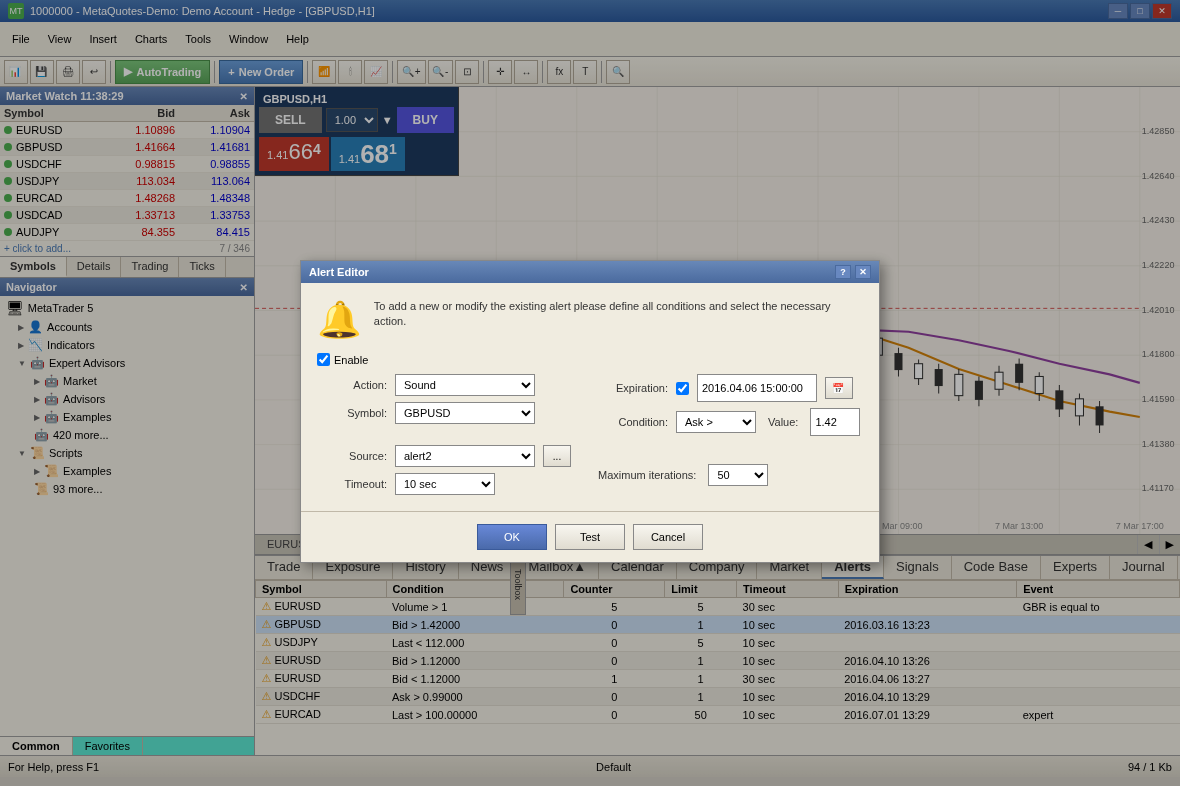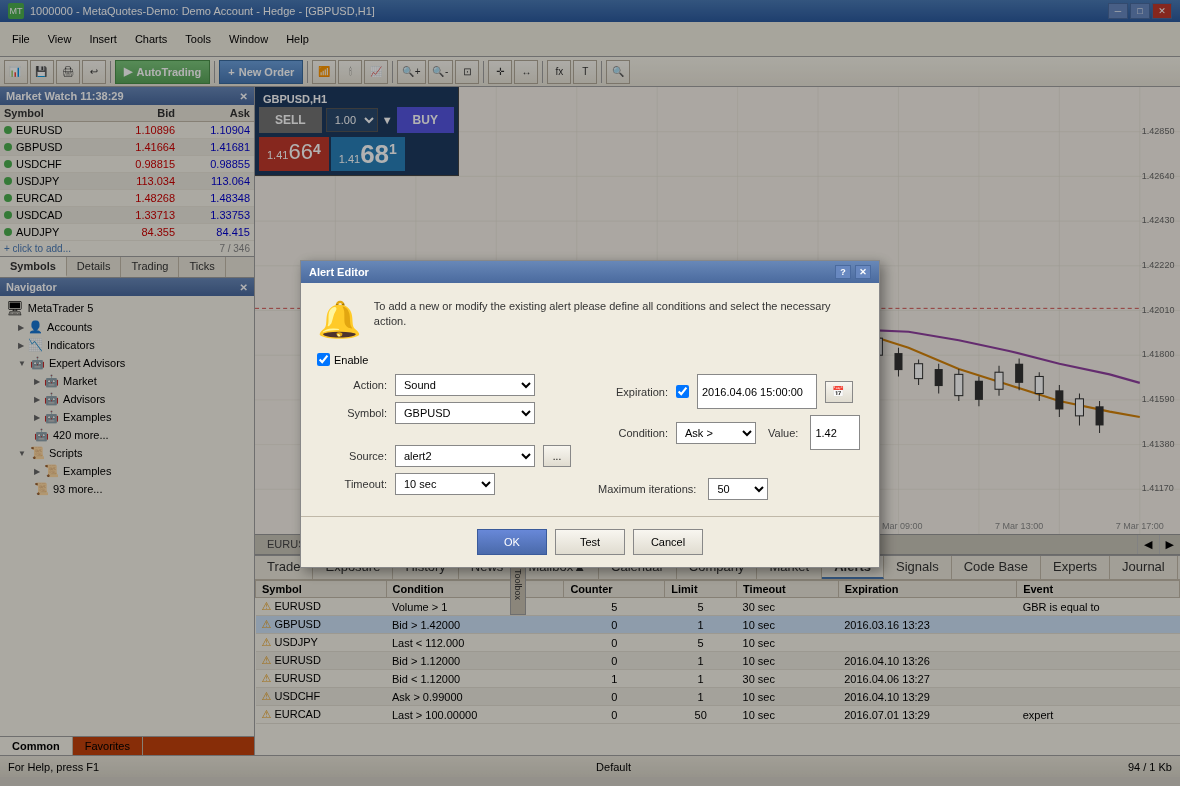--- a/index.html
+++ b/index.html
@@ -52,21 +52,21 @@
 
     
     .navigator { flex: 1; background: #f5f2e8; overflow: hidden; }
     .nav-tree { padding: 2px; font-size: 11px; }
     .nav-item { padding: 2px 4px; cursor: pointer; display: flex; align-items: center; gap: 4px; }
     .nav-indent { padding-left: 16px; }
     .nav-indent2 { padding-left: 32px; }
     .expand-arrow { font-size: 8px; color: #666; }
 
     
-    .nav-tabs { display: flex; background: #c2410c; border-top: 1px solid #a0a0a0; }
+    .nav-tabs { display: flex; background: #5eead4; border-top: 1px solid #a0a0a0; }
     .nav-tab { padding: 3px 12px; font-size: 11px; cursor: pointer; border-right: 1px solid #c0b8a8; }
     .nav-tab.active { background: #f5f2e8; font-weight: bold; }
 
     
     .chart-area { flex: 1; background: #1a1a2e; display: flex; flex-direction: column; position: relative; overflow: hidden; }
     .sell-btn { background: #737373; color: white; border: none; padding: 6px 16px; cursor: pointer; font-size: 12px; font-weight: bold; }
     .buy-btn { background: #5555e0; color: white; border: none; padding: 6px 16px; cursor: pointer; font-size: 12px; font-weight: bold; }
 
     
     .bottom-panel { height: 200px; background: #f5f2e8; border-top: 1px solid #a0a0a0; display: flex; flex-direction: column; }
@@ -90,21 +90,21 @@
     .dialog { background: #f0ece0; border: 1px solid #888; box-shadow: 4px 4px 12px rgba(0,0,0,0.4); width: 580px; position: absolute; top: 260px; left: 300px; }
     .dialog-title { background: linear-gradient(to bottom, #6888b8, #4a6a9e); color: white; height: 22px; display: flex; align-items: center; padding: 0 8px; justify-content: space-between; font-size: 11px; font-weight: bold; }
     .dialog-title-controls { display: flex; gap: 4px; }
     .dialog-btn-sm { width: 16px; height: 14px; background: #6888c0; border: 1px solid #4a6a9e; color: white; font-size: 9px; display: flex; align-items: center; justify-content: center; cursor: pointer; }
     .dialog-content { padding: 16px; }
     .dialog-info { display: flex; gap: 12px; margin-bottom: 12px; font-size: 11px; color: #333; }
     .bell-icon { font-size: 36px; color: #d4a020; }
     .form-row { display: flex; align-items: center; gap: 8px; }
     .form-label { width: 70px; text-align: right; font-size: 11px; color: #333; }
     .form-select { height: 22px; border: 1px solid #888; background: white; font-size: 11px; padding: 0 4px; }
-    .form-input { height: 35px; border: 1px solid #888; background: white; font-size: 11px; padding: 0 4px; }
+    .form-input { height: 28px; border: 1px solid #888; background: white; font-size: 11px; padding: 0 4px; }
     .form-checkbox { display: flex; align-items: center; gap: 4px; }
     .dialog-footer { display: flex; justify-content: center; gap: 8px; padding: 12px; border-top: 1px solid #c0b8a8; }
     .dialog-action-btn { height: 26px; min-width: 70px; border: 1px solid #888; background: linear-gradient(to bottom, #f8f6f0, #e0dcd0); font-size: 11px; cursor: pointer; padding: 0 12px; }
     .dialog-action-btn.ok { background: linear-gradient(to bottom, #6888d8, #4a6aaa); color: white; border-color: #3a5a9a; }
     .browse-btn { height: 22px; width: 28px; border: 1px solid #888; background: linear-gradient(to bottom, #f8f6f0, #e0dcd0); cursor: pointer; display: flex; align-items: center; justify-content: center; font-size: 10px; }
     .enable-row { margin-bottom: 8px; }
   </style>
 </head>
 <body>
 

